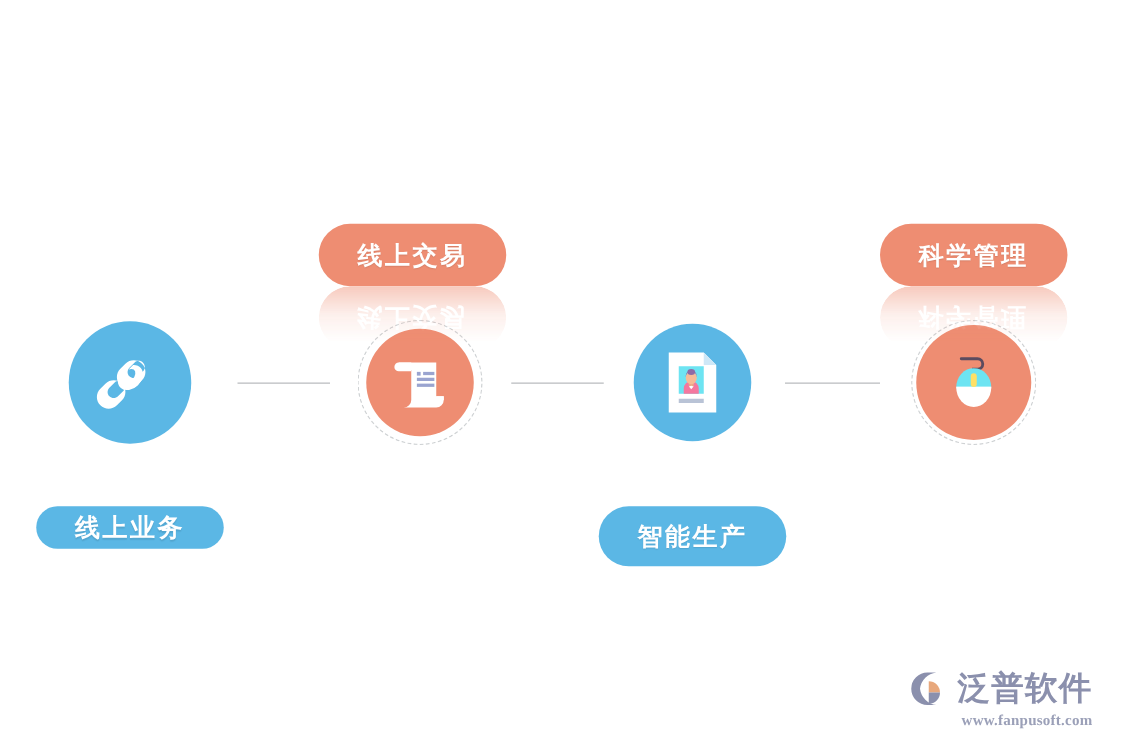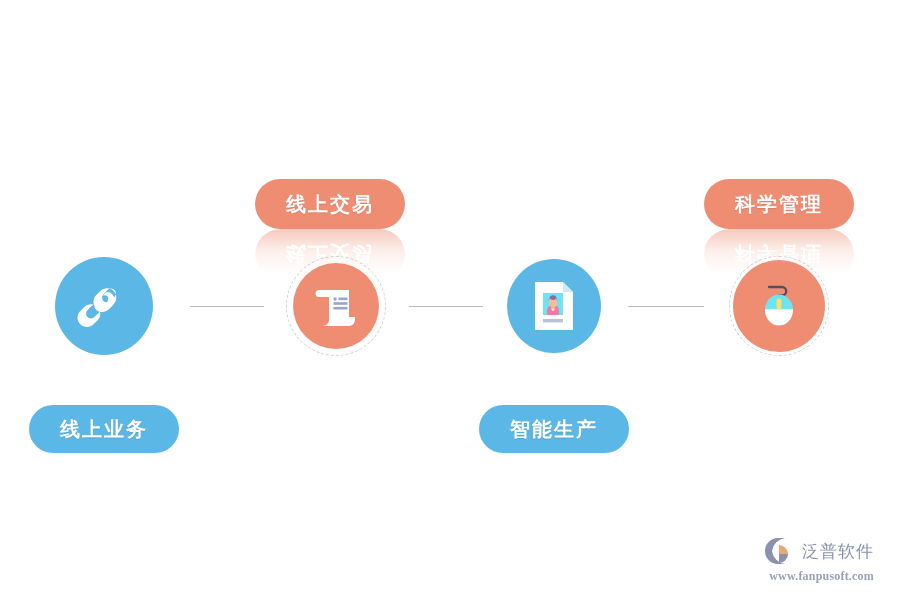--- a/index.html
+++ b/index.html
@@ -70,21 +70,21 @@
     color: #ffffff;
     font-size: 20px;
     font-weight: bold;
     letter-spacing: 2px;
     text-shadow: 0 1px 1px rgba(0,0,0,0.10);
     box-sizing: border-box;
   }
   .pill.blue   { background: #5bb7e5; }
   .pill.orange { background: #ee8d72; }
 
-  .pill-1 { left: 29px;  top: 405px; width: 150px; height: 48px; }
+  .pill-1 { left: 29px;  top: 405px; width: 150px; height: 34px; }
   .pill-2 { left: 255px; top: 179px; width: 150px; height: 50px; }
   .pill-3 { left: 479px; top: 405px; width: 150px; height: 48px; }
   .pill-4 { left: 704px; top: 179px; width: 150px; height: 50px; }
 
   
   .reflection {
     position: absolute;
     border-radius: 26px;
     display: flex;
     align-items: center;
@@ -113,22 +113,22 @@
     line-height: 1;
     user-select: none;
   }
   .wm-row {
     display: flex;
     align-items: center;
     justify-content: flex-end;
   }
   .wm-mark { margin-right: 4px; }
   .wm-name {
-    font-size: 17px;
-    font-weight: normal;
+    font-size: 26px;
+    font-weight: bold;
     color: #8b90ad;
     letter-spacing: 1px;
     font-family: "DejaVu Sans", "Liberation Sans", sans-serif;
   }
   .wm-url {
     margin-top: 4px;
     font-size: 12px;
     font-weight: bold;
     color: #9ba0b8;
     letter-spacing: 0.2px;

